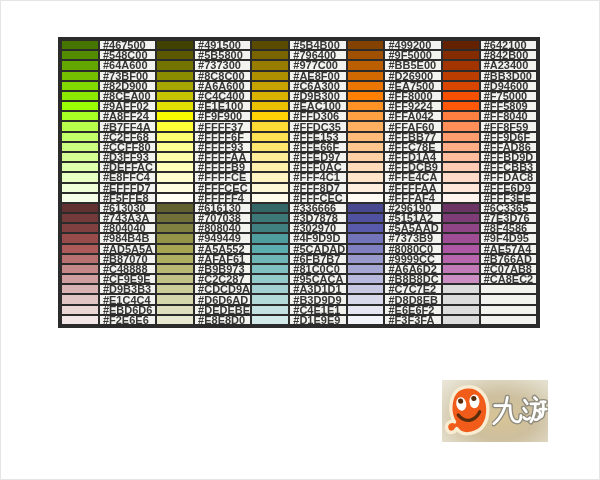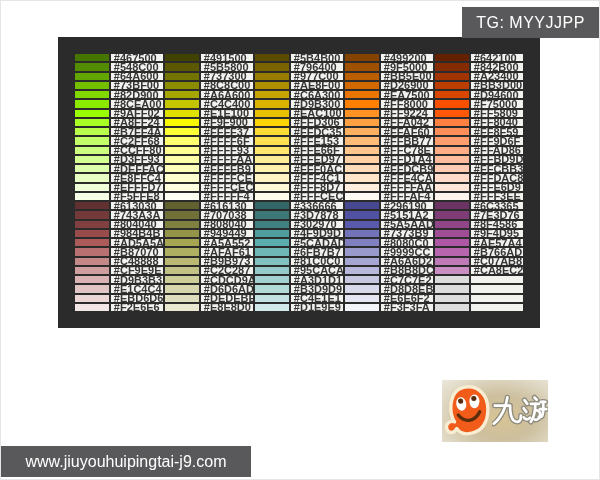--- a/index.html
+++ b/index.html
@@ -4,21 +4,21 @@
 <style>
   html,body{margin:0;padding:0;background:#ffffff;}
   #canvas{
     position:relative;width:600px;height:480px;background:#ffffff;
     font-family:"Liberation Sans",sans-serif;overflow:hidden;
     border:1px solid #e5e5e5;box-sizing:border-box;
   }
   
   #color-table{
     position:absolute;left:57px;top:36px;width:482px;height:291px;
-    background:#2b2b2b;box-sizing:border-box;padding:17px;
+    background:#2b2b2b;box-sizing:border-box;padding:4px;
     display:grid;
     grid-template-columns:repeat(5, 37fr 57fr);
     grid-auto-rows:1fr;
     gap:2px;
   }
   #color-table .swatch{min-width:0;}
   #color-table .swatch.hidden-cell{background:#dcdcdc;}
   #color-table .code{
     min-width:0;background:#f2f2ef;color:#363636;
     font-size:11px;font-weight:700;letter-spacing:0px;
@@ -331,27 +331,21 @@
       <div class="swatch" style="background: rgb(232, 232, 208);"></div>
       <div class="code">#E8E8D0</div>
       <div class="swatch" style="background: rgb(209, 233, 233);"></div>
       <div class="code">#D1E9E9</div>
       <div class="swatch" style="background: rgb(243, 243, 250);"></div>
       <div class="code">#F3F3FA</div>
       <div class="swatch hidden-cell"></div>
       <div class="code"></div>
     </div>
 
-  <div id="tg-tag">
-    <span>TG: MYYJJPP</span>
-  </div>
-
-  <div id="site-url">
-    <span>www.jiuyouhuipingtai-j9.com</span>
-  </div>
+
 
   <div id="logo-overlay">
     <div id="logo-blur-bg"></div>
 
     <svg id="logo-mascot" viewBox="0 0 60 64" xmlns="http://www.w3.org/2000/svg">
       <path d="M31 3 C45 3 55 15 54 31 C53 47 45 58 31 59
                C24 60 18 57 15 52 C12 58 4 58 3 51
                C2 45 9 41 13 44 C10 38 9 31 10 24 C12 11 19 3 31 3 Z" fill="#f25c1a" stroke="#f8edd2" stroke-width="4" stroke-linejoin="round"></path>
       <ellipse cx="22.5" cy="23" rx="6" ry="8.2" fill="#ffffff" transform="rotate(-6 22.5 23)"></ellipse>
       <ellipse cx="38.5" cy="21" rx="6" ry="8.2" fill="#ffffff" transform="rotate(4 38.5 21)"></ellipse>

